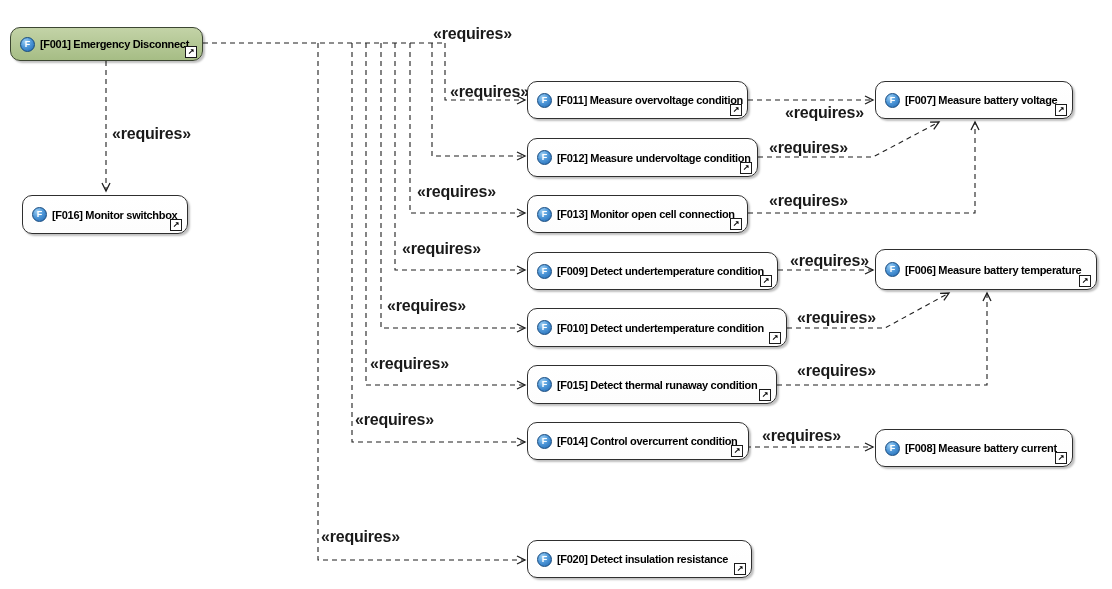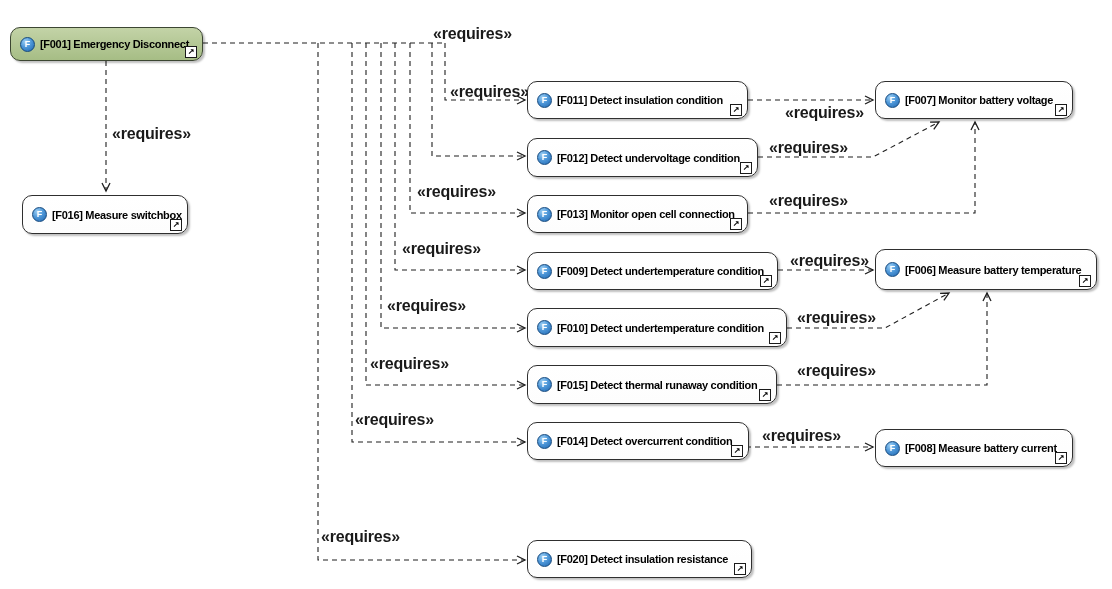--- a/index.html
+++ b/index.html
@@ -91,33 +91,33 @@
   <span class="elabel" style="left:762px;top:427px">«requires»</span>
 
   <div class="node green" style="left:10px;top:27px;width:193px;height:34px">
     <span class="ficon">F</span>
     <span class="nlabel">[F001] Emergency Disconnect</span>
     <span class="navicon">↗</span>
   </div>
 
   <div class="node" style="left:22px;top:195px;width:166px;height:39px">
     <span class="ficon">F</span>
-    <span class="nlabel">[F016] Measure switchbox</span>
+    <span class="nlabel">[F016] Monitor switchbox</span>
     <span class="navicon">↗</span>
   </div>
 
   <div class="node" style="left:527px;top:81px;width:221px;height:38px">
     <span class="ficon">F</span>
-    <span class="nlabel">[F011] Detect insulation condition</span>
+    <span class="nlabel">[F011] Measure overvoltage condition</span>
     <span class="navicon">↗</span>
   </div>
 
   <div class="node" style="left:527px;top:138px;width:231px;height:39px">
     <span class="ficon">F</span>
-    <span class="nlabel">[F012] Detect undervoltage condition</span>
+    <span class="nlabel">[F012] Measure undervoltage condition</span>
     <span class="navicon">↗</span>
   </div>
 
   <div class="node" style="left:527px;top:195px;width:221px;height:38px">
     <span class="ficon">F</span>
     <span class="nlabel">[F013] Monitor open cell connection</span>
     <span class="navicon">↗</span>
   </div>
 
   <div class="node" style="left:527px;top:252px;width:251px;height:38px">
@@ -133,33 +133,33 @@
   </div>
 
   <div class="node" style="left:527px;top:365px;width:250px;height:39px">
     <span class="ficon">F</span>
     <span class="nlabel">[F015] Detect thermal runaway condition</span>
     <span class="navicon">↗</span>
   </div>
 
   <div class="node" style="left:527px;top:422px;width:222px;height:38px">
     <span class="ficon">F</span>
-    <span class="nlabel">[F014] Detect overcurrent condition</span>
+    <span class="nlabel">[F014] Control overcurrent condition</span>
     <span class="navicon">↗</span>
   </div>
 
   <div class="node" style="left:527px;top:540px;width:225px;height:38px">
     <span class="ficon">F</span>
     <span class="nlabel">[F020] Detect insulation resistance</span>
     <span class="navicon">↗</span>
   </div>
 
   <div class="node" style="left:875px;top:81px;width:198px;height:38px">
     <span class="ficon">F</span>
-    <span class="nlabel">[F007] Monitor battery voltage</span>
+    <span class="nlabel">[F007] Measure battery voltage</span>
     <span class="navicon">↗</span>
   </div>
 
   <div class="node" style="left:875px;top:249px;width:222px;height:41px">
     <span class="ficon">F</span>
     <span class="nlabel">[F006] Measure battery temperature</span>
     <span class="navicon">↗</span>
   </div>
 
   <div class="node" style="left:875px;top:429px;width:198px;height:38px">

